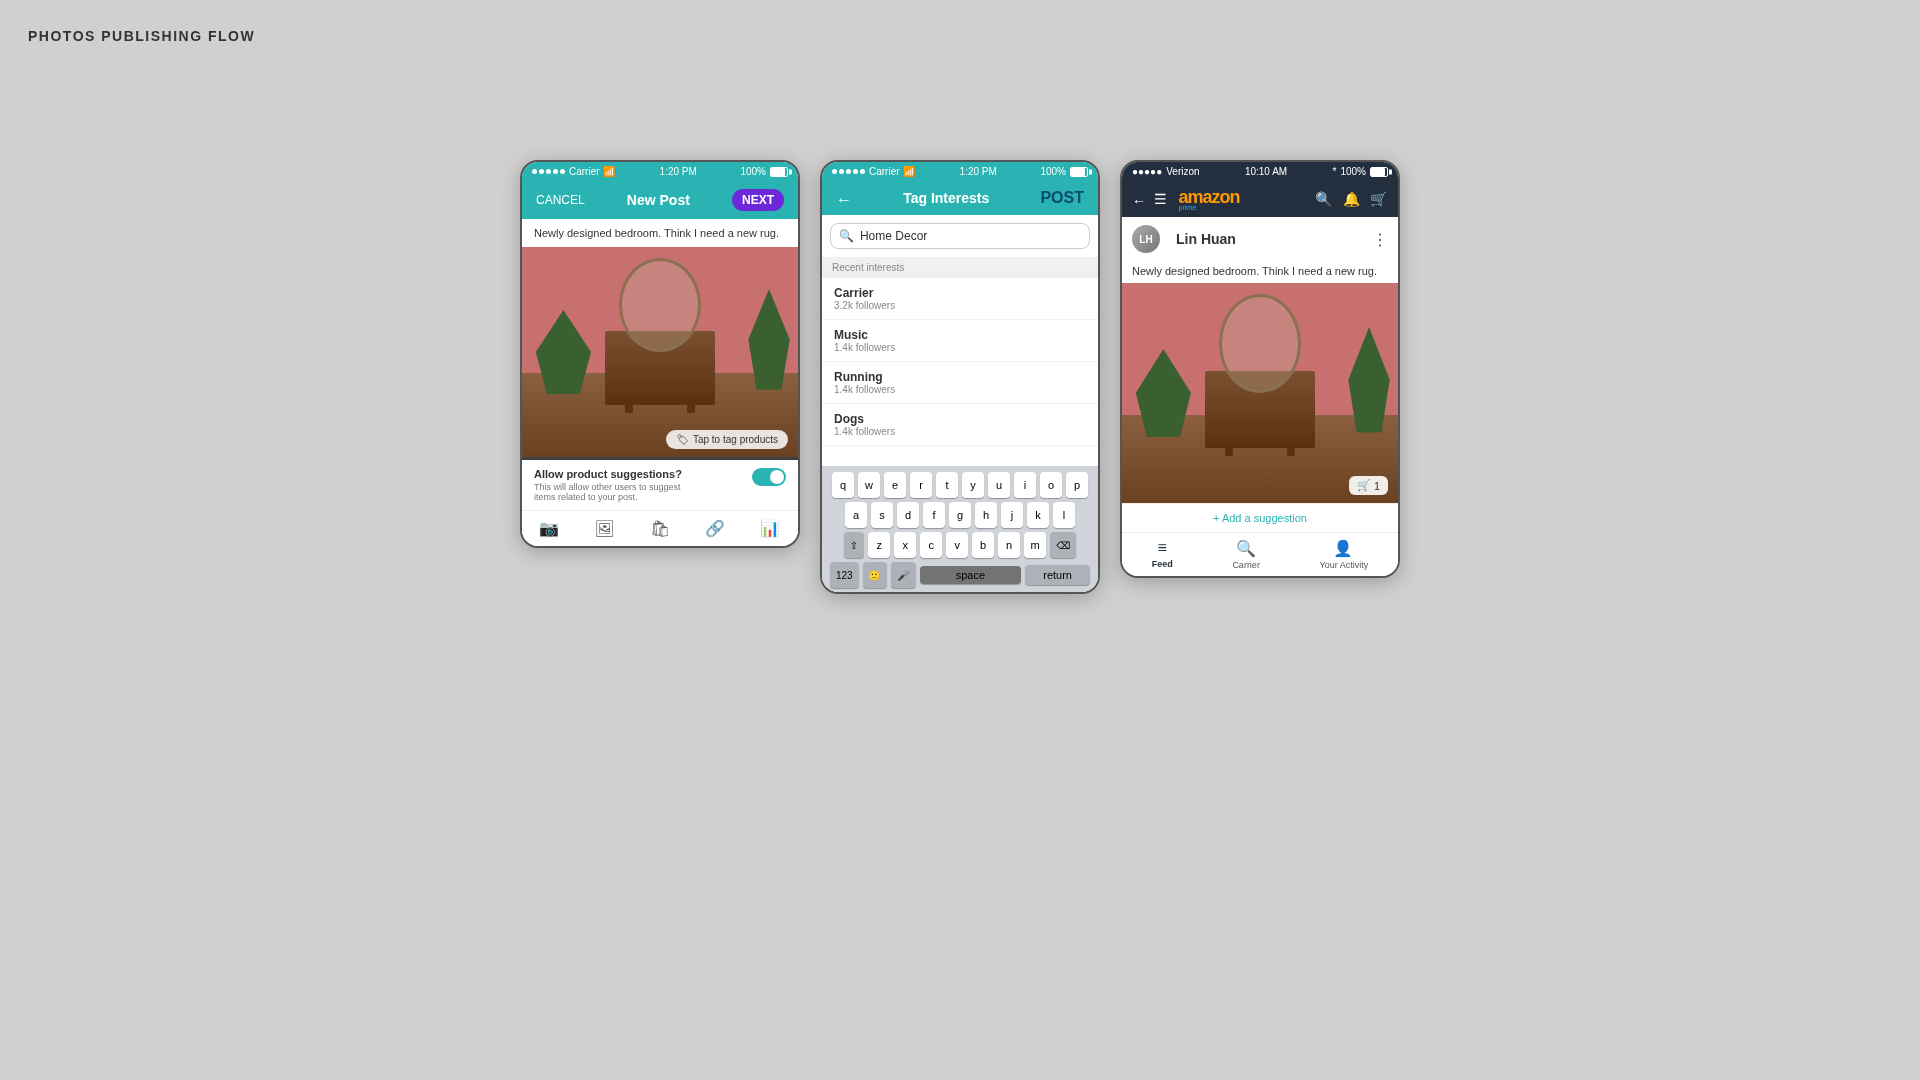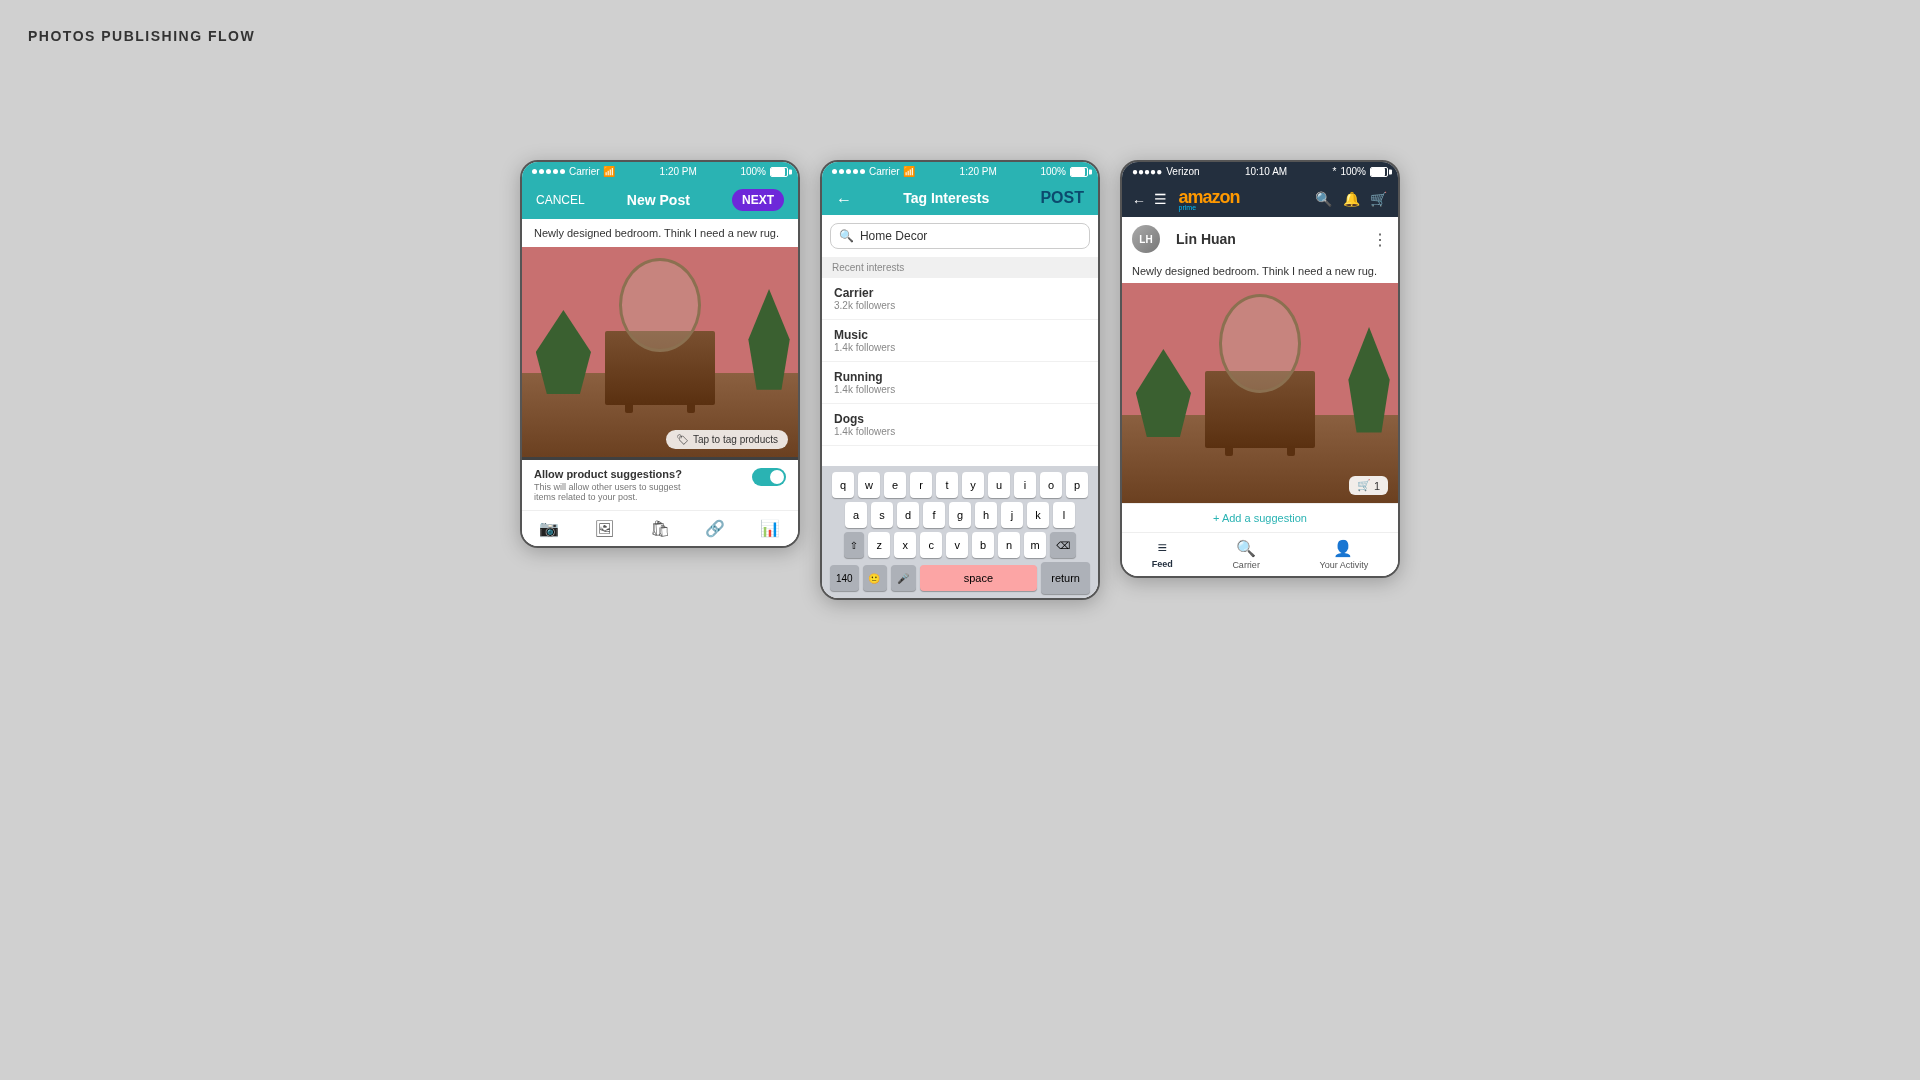--- a/index.html
+++ b/index.html
@@ -207,36 +207,36 @@
       background: #adb1b8;
       border-radius: 4px;
       font-size: 10px;
       color: #000;
       height: 26px;
       display: flex; align-items: center; justify-content: center;
       box-shadow: 0 1px 1px rgba(0,0,0,0.3);
       padding: 0 6px;
     }
     .kb-space {
-      background: #fca5a5;
+      background: #737373;
       border-radius: 4px;
       font-size: 11px;
       color: #000;
       flex: 1;
-      height: 26px;
+      height: 18px;
       display: flex; align-items: center; justify-content: center;
       box-shadow: 0 1px 1px rgba(0,0,0,0.3);
     }
     .kb-return {
       background: #adb1b8;
       border-radius: 4px;
       font-size: 11px;
       color: #000;
-      padding: 0 10px;
-      height: 32px;
+      padding: 0 18px;
+      height: 20px;
       display: flex; align-items: center; justify-content: center;
       box-shadow: 0 1px 1px rgba(0,0,0,0.3);
     }
     .kb-bottom-row { display: flex; gap: 4px; align-items: center; }
 
     
     .phone3-status {
       background: #232f3e;
       display: flex;
       justify-content: space-between;
@@ -482,21 +482,21 @@
         <div class="kb-key">z</div>
         <div class="kb-key">x</div>
         <div class="kb-key">c</div>
         <div class="kb-key">v</div>
         <div class="kb-key">b</div>
         <div class="kb-key">n</div>
         <div class="kb-key">m</div>
         <div class="kb-key-dark">⌫</div>
       </div>
       <div class="kb-bottom-row" style="padding: 0 4px;">
-        <div class="kb-key-dark">140</div>
+        <div class="kb-key-dark">123</div>
         <div class="kb-key-dark">🙂</div>
         <div class="kb-key-dark">🎤</div>
         <div class="kb-space">space</div>
         <div class="kb-return">return</div>
       </div>
     </div>
   </div>
 
   <div class="phone">
 

